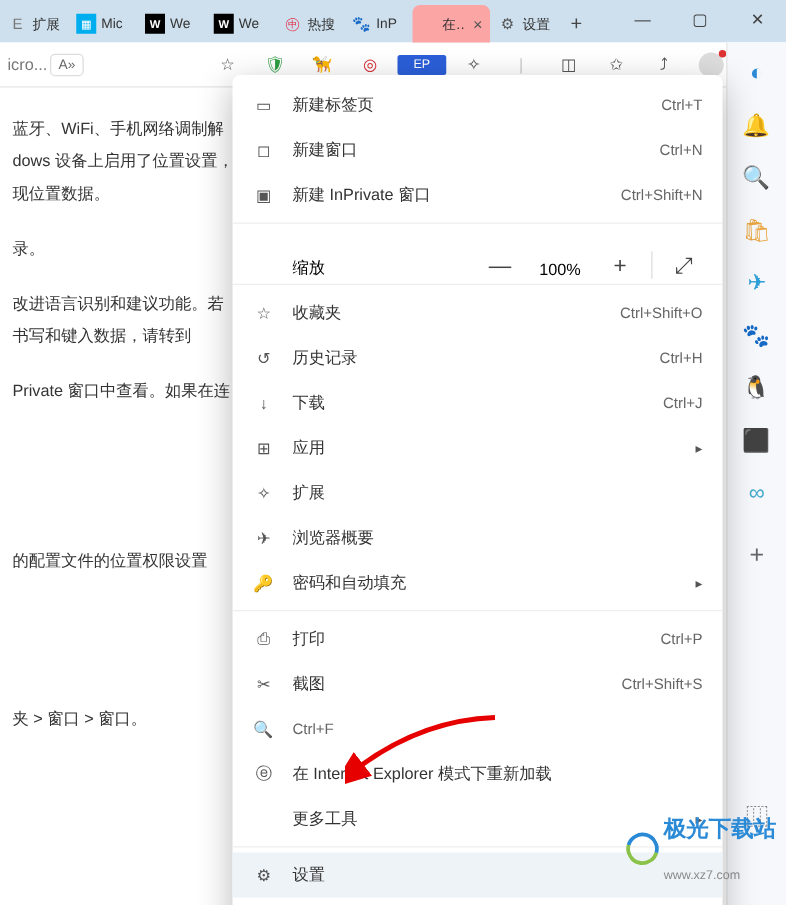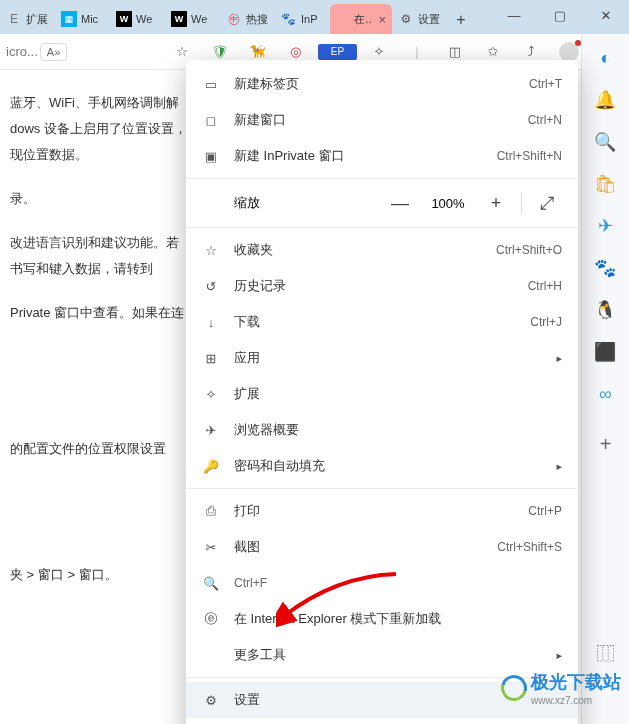--- a/index.html
+++ b/index.html
@@ -21,34 +21,34 @@
 .page{position:absolute;left:0;top:70px;right:48px;bottom:0;padding:20px 10px;color:#333;font-size:14px;line-height:2}
 .page p{margin-bottom:18px}
 .menu{position:absolute;left:186px;top:60px;width:392px;background:#fff;border-radius:6px;box-shadow:0 8px 28px rgba(0,0,0,.28);padding:6px 0;z-index:50}
 .mi{display:flex;align-items:center;height:36px;padding:0 16px;color:#333;gap:14px;position:relative}
 .mi.highlight{background:#eef3f7}
 .mi .mic{width:18px;display:flex;justify-content:center;color:#555}
 .mi .mlbl{flex:1;font-size:13px}
 .mi .scut{color:#666;font-size:12px}
 .mi .arr{color:#555;font-size:11px}
 .sep{height:1px;background:#eee;margin:4px 0}
-.zoomrow{display:flex;align-items:center;height:40px;padding:0 16px;gap:10px}
+.zoomrow{display:flex;align-items:flex-end;height:40px;padding:0 16px;gap:10px}
 .zoomrow .zlbl{flex:1;padding-left:32px}
 .zoomrow .zbtn{width:30px;text-align:center;color:#444;font-size:18px}
 .zoomrow .zval{width:46px;text-align:center}
 .zoomrow .zdiv{width:1px;height:22px;background:#ddd}
 .sidebar{position:absolute;right:0;top:34px;bottom:0;width:48px;background:#f6f8fc;border-left:1px solid #e6e6e6;display:flex;flex-direction:column;align-items:center;padding-top:8px;gap:10px}
 .sidebar .sic{width:32px;height:32px;display:flex;align-items:center;justify-content:center;font-size:18px}
 .sidebar .splus{margin-top:8px;color:#666;font-size:20px}
 .sidebar .btm{position:absolute;bottom:54px}
 .arrow{position:absolute;left:276px;top:566px;z-index:60;pointer-events:none}
 .wm{position:absolute;right:8px;bottom:18px;display:flex;align-items:center;gap:4px;z-index:70}
 .wm .logo{width:26px;height:26px;border:3px solid #2b8ad6;border-radius:50%;border-left-color:#8bc34a;border-bottom-color:#8bc34a;transform:rotate(-30deg)}
 .wm .t1{color:#2b8ad6;font-size:18px;font-weight:bold}
-.wm .t2{color:#888;font-size:10px;margin-top:1px}
+.wm .t2{color:#888;font-size:10px;margin-top:20px}
 svg{display:block}
 </style>
 </head>
 <body>
 
 <div class="tabbar">
   <div class="tab">
       <span class="fav" style="color:#777">E</span>
       <span class="lbl">扩展</span>
     </div>

